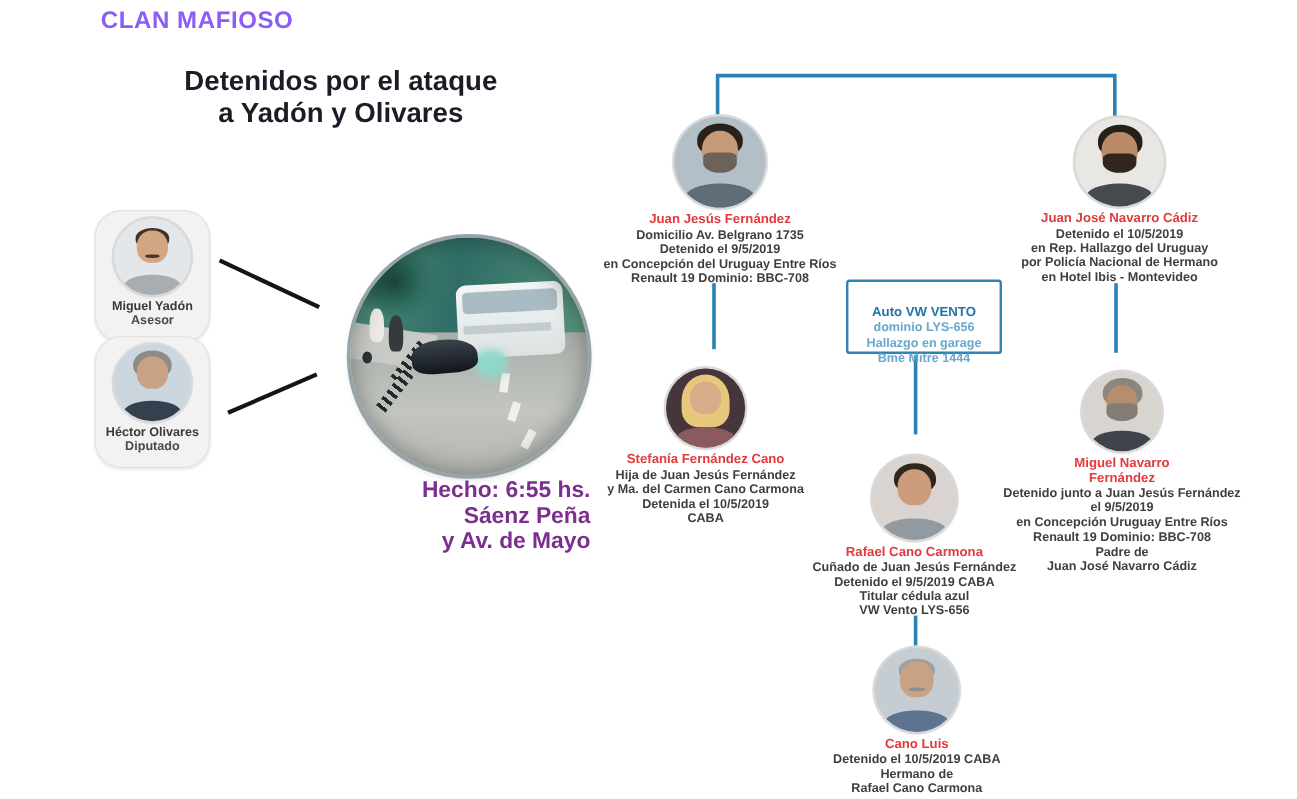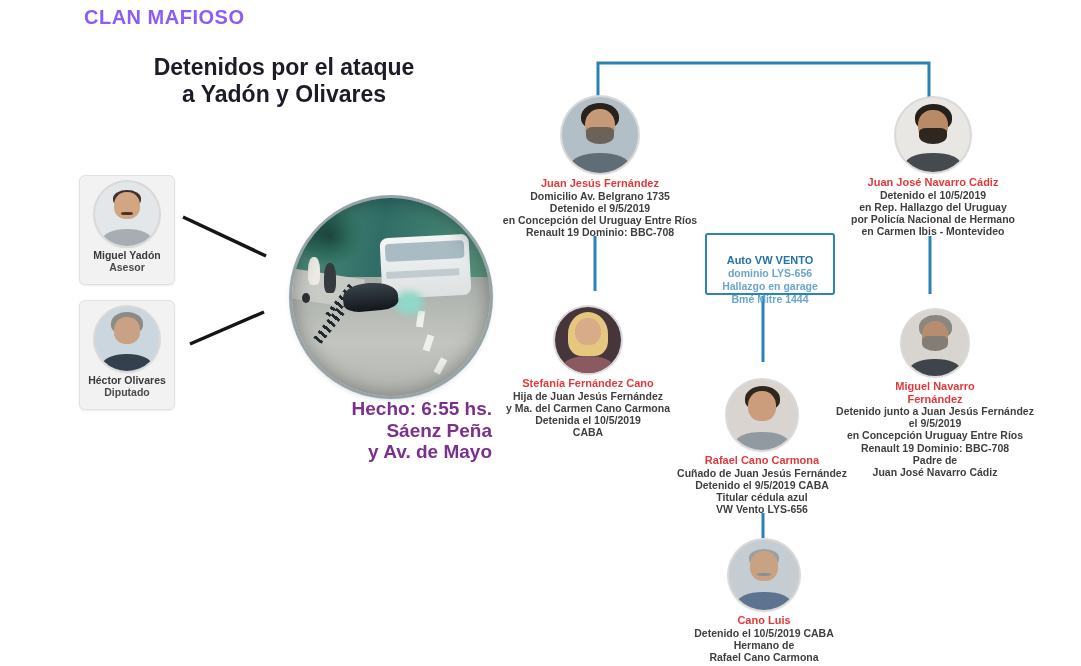--- a/index.html
+++ b/index.html
@@ -7,21 +7,21 @@
     position:relative;width:1081px;height:666px;background:#ffffff;overflow:hidden;
     font-family:"Liberation Sans", sans-serif;
   }
   
   .header{position:absolute;left:84px;top:2px;width:400px;}
   .title{font-size:20px;font-weight:bold;letter-spacing:.5px;color:#8b5cf6;line-height:30px;}
   .subtitle{margin-top:22px;font-size:23px;font-weight:bold;color:#1c1c27;line-height:27px;text-align:center;}
   
   .vcard{
     position:absolute;left:79px;width:94px;height:108px;background:#f2f2f2;
-    border:1px solid #e2e2e2;border-radius:6px;text-align:center;
+    border:1px solid #e2e2e2;border-radius:22px;text-align:center;
     box-shadow:0 1px 2px rgba(0,0,0,.08);
   }
   .vcard .av{width:64px;height:64px;margin-top:6px;}
   .vcard .vname{font-size:10.5px;font-weight:bold;color:#3a3a3a;margin-top:3px;line-height:12px;}
   .vcard .vrole{font-size:10.5px;font-weight:bold;color:#4a4a4a;line-height:12px;}
   
   .av{position:relative;border-radius:50%;overflow:hidden;margin:0 auto;
       background:var(--bg,#cfd6da);box-shadow:0 0 0 2px #d9d9d9, 0 1px 3px rgba(0,0,0,.2);}
   .av .hair{position:absolute;top:8%;left:25%;width:50%;height:36%;
       border-radius:50% 50% 42% 42%;background:var(--hair,#333);z-index:1;}
@@ -117,21 +117,21 @@
     <div class="av bald" style="--bg:#e3e7e9;--hair:#40322a;--skin:#d2a583;--torso:#a7adb3;--stache:#4a3326;">
       <div class="hair"></div>
       <div class="face"></div>
       <div class="stache"></div>
       <div class="torso"></div>
     </div>
     <div class="vname">Miguel Yadón</div>
     <div class="vrole">Asesor</div>
   </div>
 
-  <div class="vcard" style="top:300px;">
+  <div class="vcard" style="top:280px;">
     <div class="av" style="--bg:#ccd6df;--hair:#8e8b85;--skin:#c9a184;--torso:#35404e;">
       <div class="hair"></div>
       <div class="face"></div>
       <div class="torso"></div>
     </div>
     <div class="vname">Héctor Olivares</div>
     <div class="vrole">Diputado</div>
   </div>
 
   <div class="scene">
@@ -186,21 +186,21 @@
     <div class="av" style="width:74px;height:74px;--bg:#e9e7e3;--hair:#26201b;--skin:#b98a66;--torso:#454a4f;--beard:#2e261f;">
       <div class="hair"></div>
       <div class="face"></div>
       <div class="beard"></div>
       <div class="torso"></div>
     </div>
     <div class="name">Juan José Navarro Cádiz</div>
     <div class="dline">Detenido el 10/5/2019</div>
     <div class="dline">en Rep. Hallazgo del Uruguay</div>
     <div class="dline">por Policía Nacional de Hermano</div>
-    <div class="dline">en Carmen Ibis - Montevideo</div>
+    <div class="dline">en Hotel Ibis - Montevideo</div>
   </div>
 
   <div class="node" style="left:480px;top:307px;width:216px;">
     <div class="av long-hair" style="width:66px;height:66px;--bg:#46363b;--hair:#e6c77e;--skin:#d8ab89;--torso:#8a5a60;">
       <div class="hair"></div>
       <div class="face"></div>
       <div class="torso"></div>
     </div>
     <div class="name">Stefanía Fernández Cano</div>
     <div class="dline">Hija de Juan Jesús Fernández</div>

